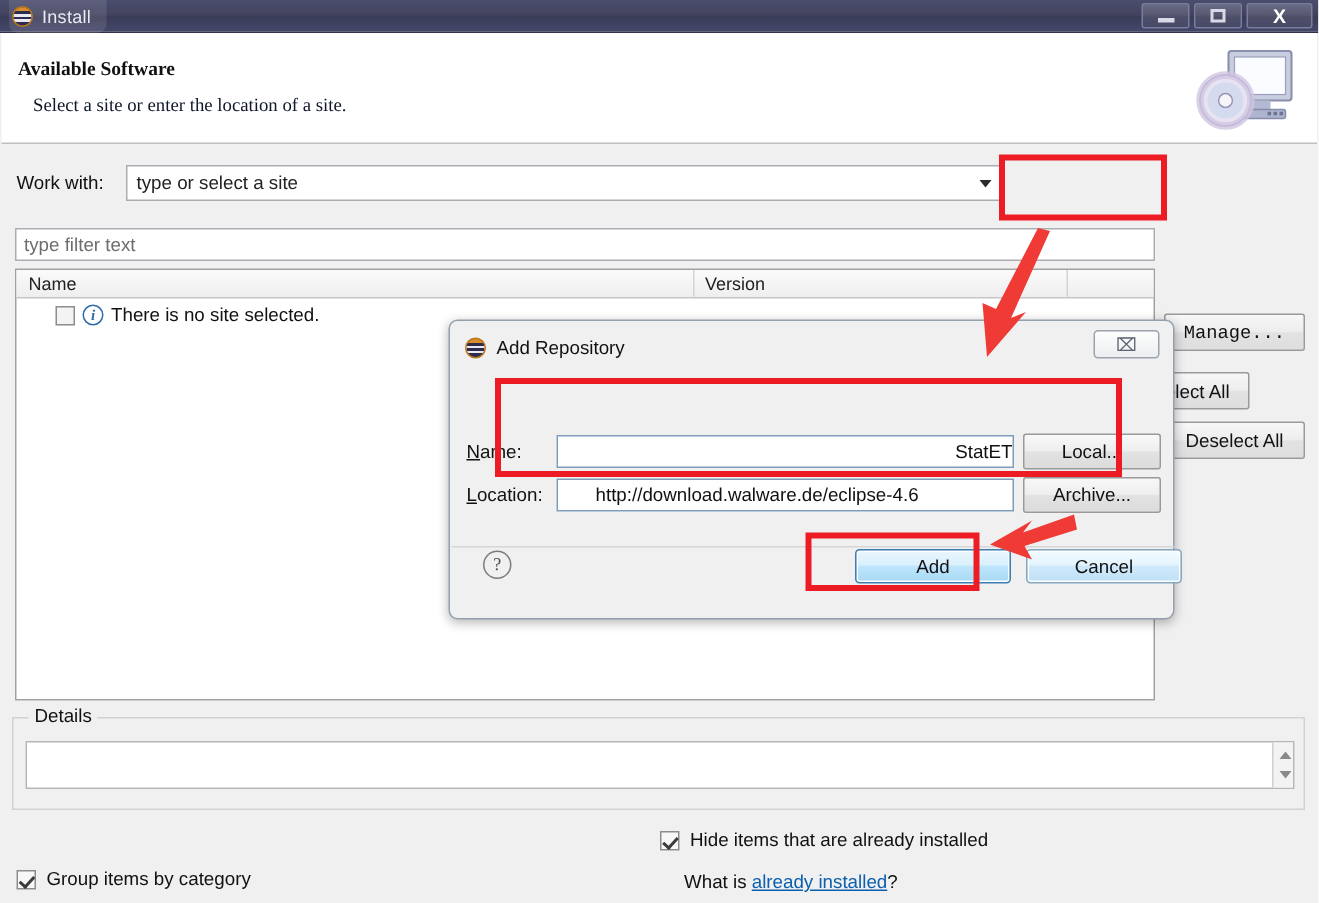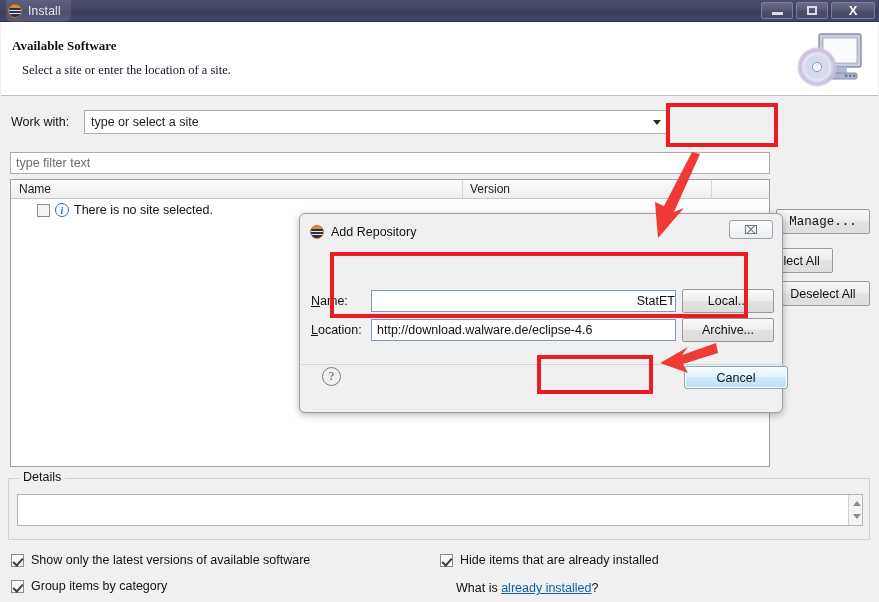--- a/index.html
+++ b/index.html
@@ -232,21 +232,21 @@
   .lbl-name { left: 3px; top: 47px; }
   .lbl-loc  { left: 3px; top: 76px; }
   .txtin {
     position: absolute; height: 22px;
     background: #ffffff; border: 1px solid #7f9db9;
     display: flex; align-items: center;
     font-size: 12.5px; color: #111;
   }
   .txtin span { padding-left: 5px; }
   .in-name { left: 63px; top: 43px; width: 305px; justify-content: flex-end; }
-  .in-loc  { left: 63px; top: 72px; width: 305px; }
+  .in-loc  { left: 63px; top: 72px; width: 305px; padding-left: 20px; }
   .dbtn {
     position: absolute; width: 92px; height: 24px;
     border: 1px solid #9a9a9a; border-radius: 2px;
     background: linear-gradient(to bottom,#f8f8f8 0%,#eeeeee 48%,#e2e2e2 52%,#dcdcdc 100%);
     font-size: 12.5px; color: #111;
     display: flex; align-items: center; justify-content: center;
   }
   .b-local   { left: 374px; top: 42px; }
   .b-archive { left: 374px; top: 71px; }
   .dlg-sep {
@@ -366,24 +366,20 @@
       <span class="details-legend">Details</span>
       <div class="details-box">
         <span></span>
         <span class="spin">
           <i class="up"></i>
           <i class="dn"></i>
         </span>
       </div>
     </div>
 
-    <div class="opt o1">
-      <span class="cb checked"></span>
-      <span class="lbl">Show only the latest versions of available software</span>
-    </div>
     <div class="opt o2">
       <span class="cb checked"></span>
       <span class="lbl">Group items by category</span>
     </div>
 
     <div class="opt o5">
       <span class="cb checked"></span>
       <span class="lbl">Hide items that are already installed</span>
     </div>
 
@@ -414,20 +410,23 @@
       <div class="txtin in-loc">
         <span>http://download.walware.de/eclipse-4.6</span>
       </div>
       <div class="dbtn b-archive">
         <span>Archive...</span>
       </div>
     </div>
 
     <div class="dlg-sep"></div>
     <div class="help-icon">?</div>
+    <div class="dbtn-main b-add">
+      <span>Add</span>
+    </div>
     <div class="dbtn-main b-cancel">
       <span>Cancel</span>
     </div>
   </div>
 
   <div class="annot a-add"></div>
   <div class="annot a-fields"></div>
   <div class="annot a-addbtn"></div>
 
   <svg class="arrow-svg" style="left:600px; top:150px;" width="110" height="95" viewBox="0 0 110 95">

